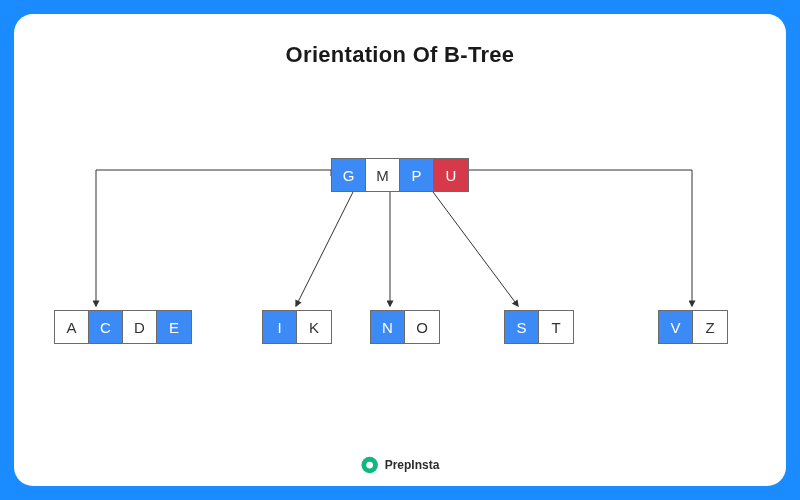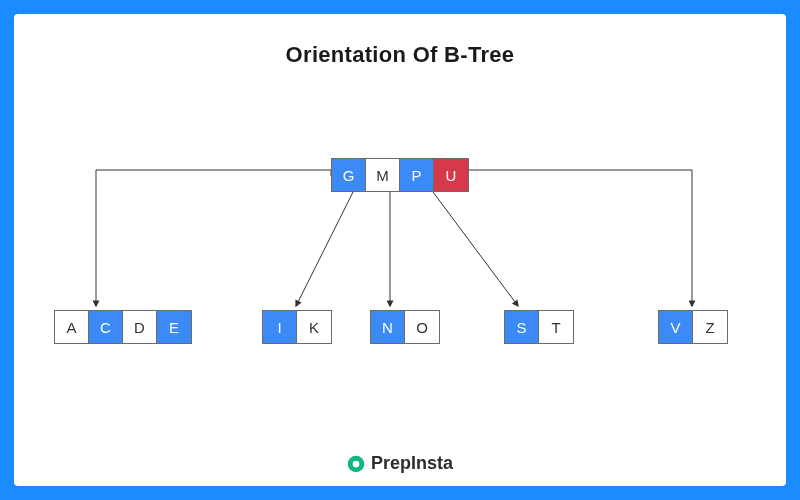--- a/index.html
+++ b/index.html
@@ -11,21 +11,21 @@
     position: relative;
     overflow: hidden;
   }
   .card {
     position: absolute;
     top: 14px;
     left: 14px;
     right: 14px;
     bottom: 14px;
     background: #ffffff;
-    border-radius: 4px;
+    border-radius: 19px;
     padding: 28px 24px 18px 24px;
   }
   .title {
     text-align: center;
     font-weight: 700;
     font-size: 22px;
     color: #1a1a1a;
     letter-spacing: 0.3px;
   }
   .stage {
@@ -59,21 +59,21 @@
   .brand {
     position: absolute;
     left: 50%;
     bottom: 12px;
     transform: translateX(-50%);
     display: flex;
     align-items: center;
     gap: 6px;
     color: #2d2d2d;
     font-weight: 700;
-    font-size: 18px;
+    font-size: 12px;
   }
   .brand-mark {
     width: 18px;
     height: 18px;
     position: relative;
   }
   .brand-mark svg { width: 100%; height: 100%; }
 </style>
 </head>
 <body>

